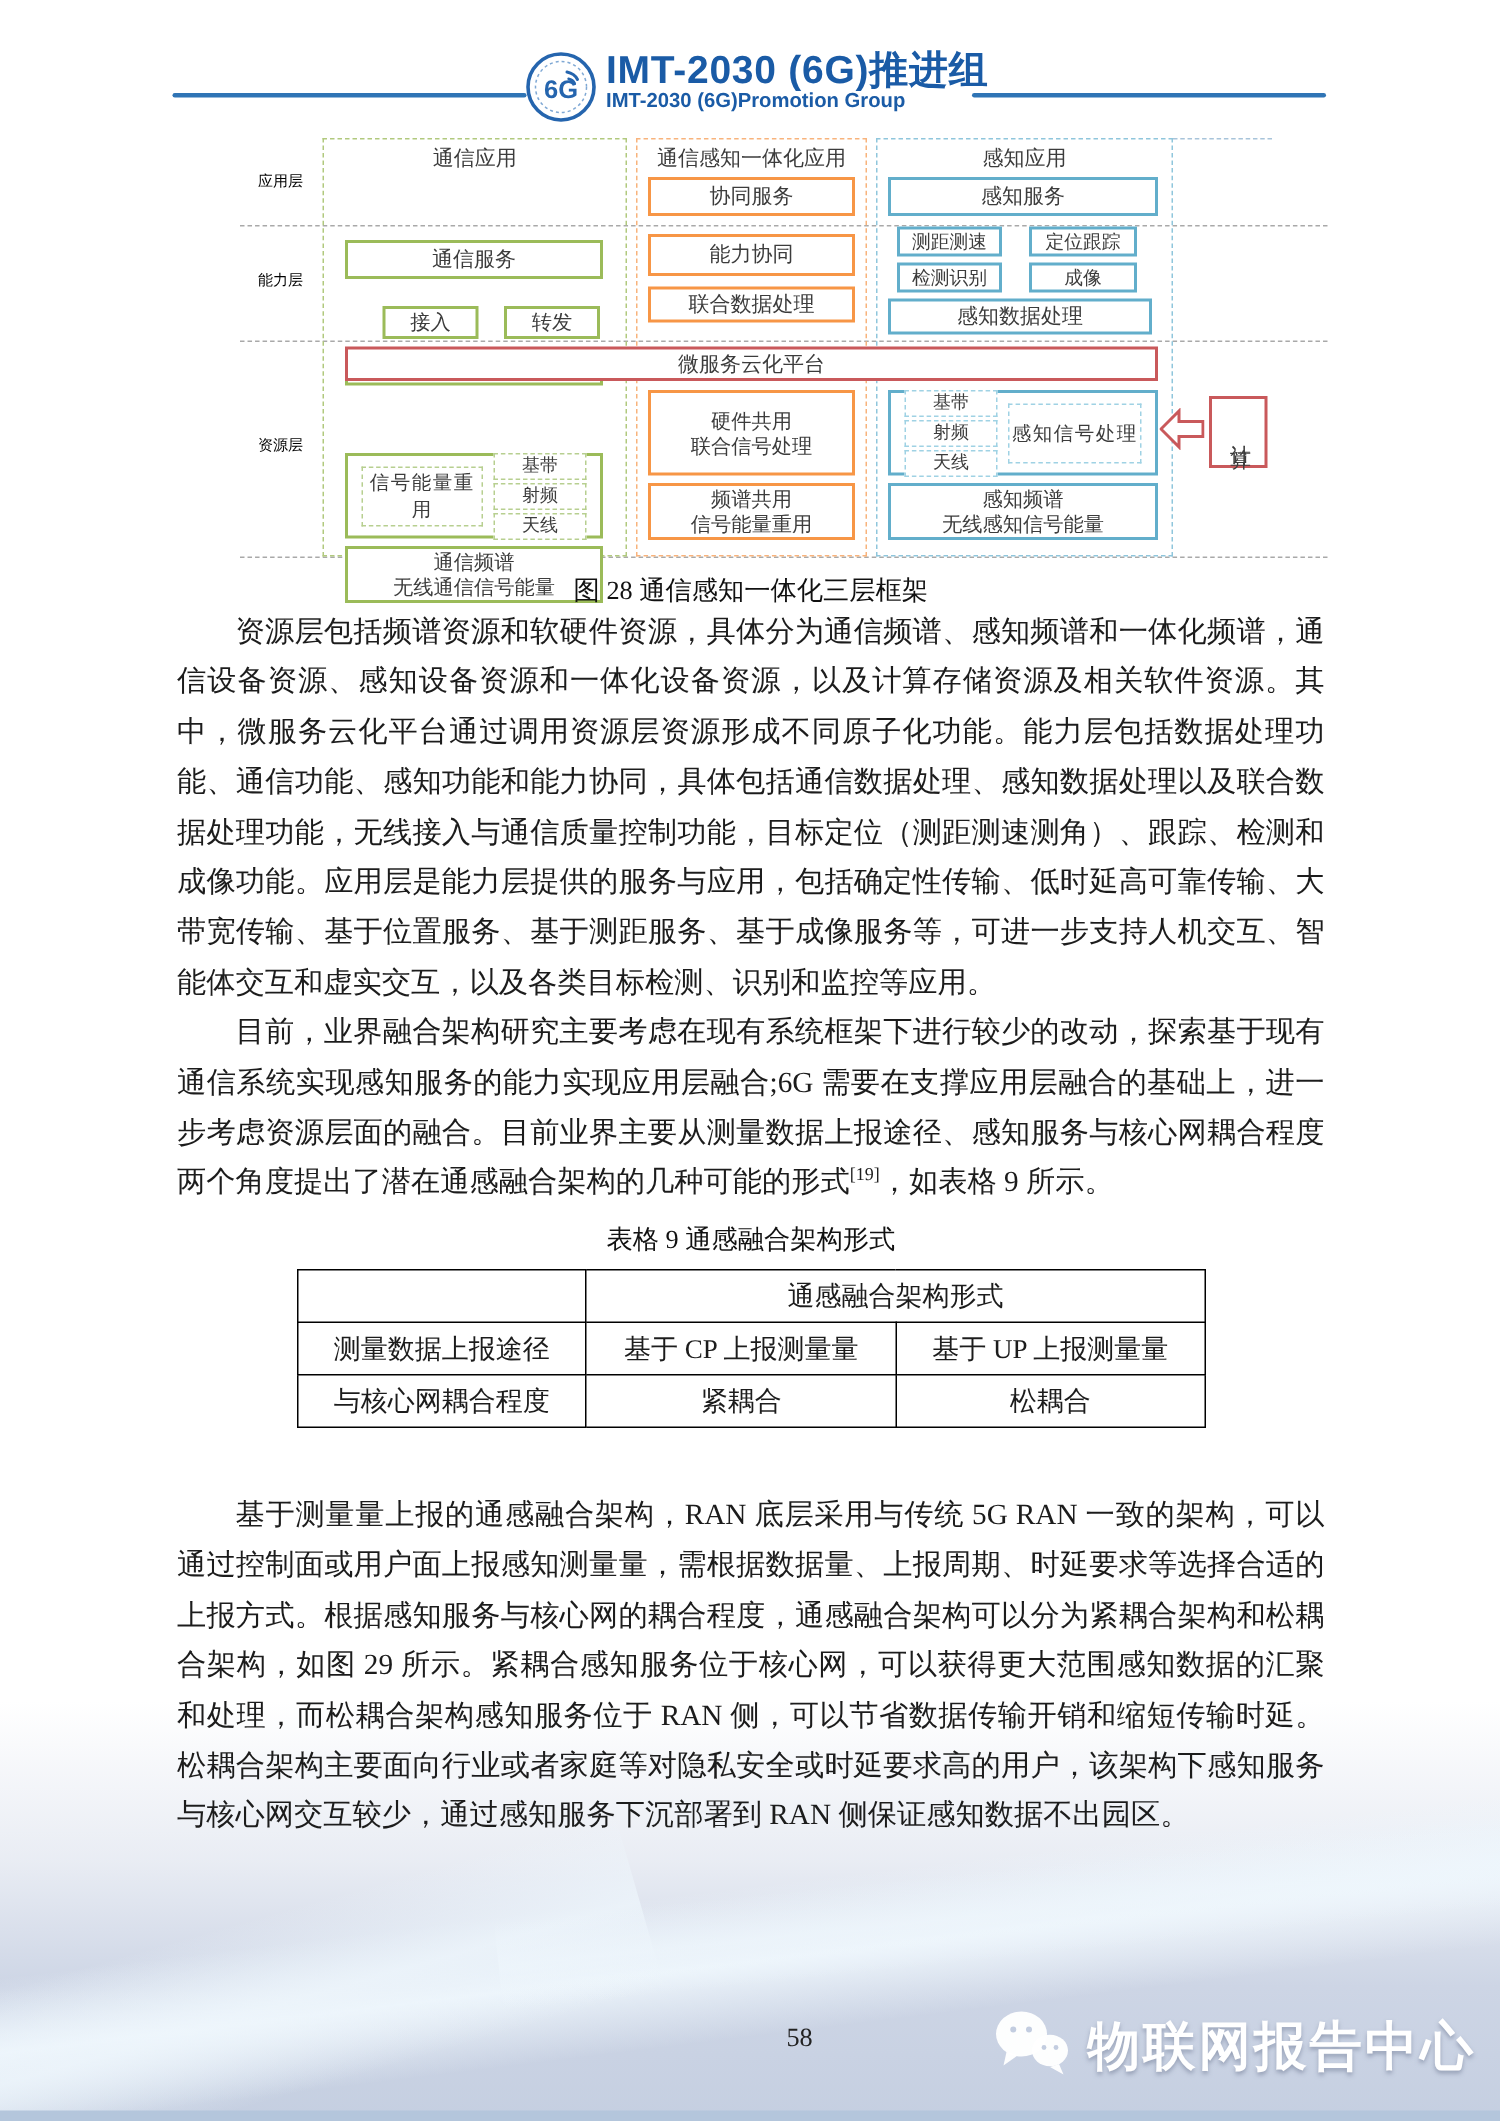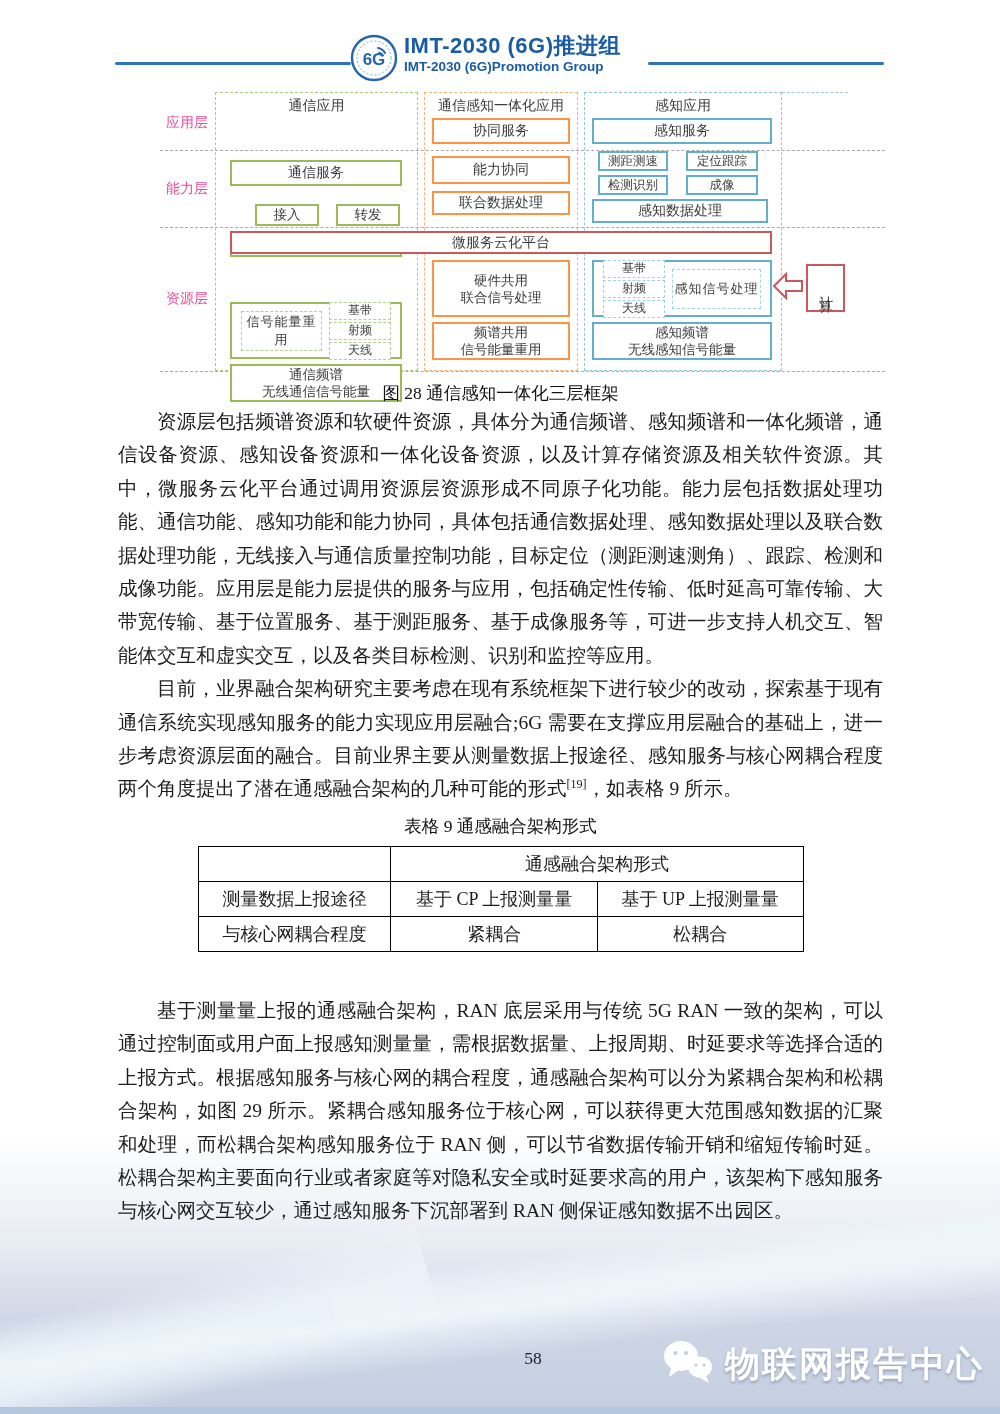--- a/index.html
+++ b/index.html
@@ -6,28 +6,28 @@
   body{background:#888;}
   .page{position:relative;width:1000px;height:1414px;margin:0 auto;background:#ffffff;overflow:hidden;
         font-family:"Liberation Serif","DejaVu Serif",serif;color:#1c1c1c;}
   
   .hdr{position:absolute;top:36px;left:0;width:1000px;height:52px;z-index:2;}
   .hdr-line{position:absolute;top:26px;height:3px;background:#2f74b5;border-radius:2px;}
   .hdr-line.l{left:115px;width:236px;}
   .hdr-line.r{left:648px;width:236px;}
   .hdr-logo{position:absolute;left:350px;top:-2px;width:48px;height:48px;}
   .hdr-text{position:absolute;left:404px;top:-3px;font-family:"Liberation Sans","DejaVu Sans",sans-serif;color:#1a5ba6;}
-  .hdr-title{font-size:22px;font-weight:bold;letter-spacing:0.5px;line-height:26px;}
+  .hdr-title{font-size:26px;font-weight:bold;letter-spacing:0.5px;line-height:26px;}
   .hdr-sub{font-size:13.5px;font-weight:bold;line-height:16px;}
   
   .fig{position:absolute;left:160px;top:88px;width:725px;height:287px;font-size:14px;color:#3c3c3c;z-index:1;}
   .fig *{box-sizing:border-box;}
   .abs{position:absolute;}
   .hline{position:absolute;left:0;width:725px;border-top:1.6px dashed #a9a9a9;}
-  .rowlab{position:absolute;left:0;width:54px;text-align:center;font-size:14px;color:#ec4899;}
+  .rowlab{position:absolute;left:0;width:54px;text-align:center;font-size:10px;color:#000000;}
   .colrect{position:absolute;top:4px;height:279px;}
   .c-green{border:1.4px dashed #b1c97e;}
   .c-orange{border:1.4px dashed #f8b37c;}
   .c-blue{border:1.4px dashed #8fc6dc;}
   .topdots{position:absolute;top:4px;border-top:1.4px dashed #a8c4da;}
   .bx{position:absolute;display:flex;align-items:center;justify-content:center;text-align:center;background:#fff;}
   .bx.green{border:2px solid #9BBB59;margin-top:42px;}
   .bx.orange{border:2px solid #F79646;}
   .bx.blue{border:2px solid #62AECB;}
   .bx.red{border:2px solid #C9595B;}

